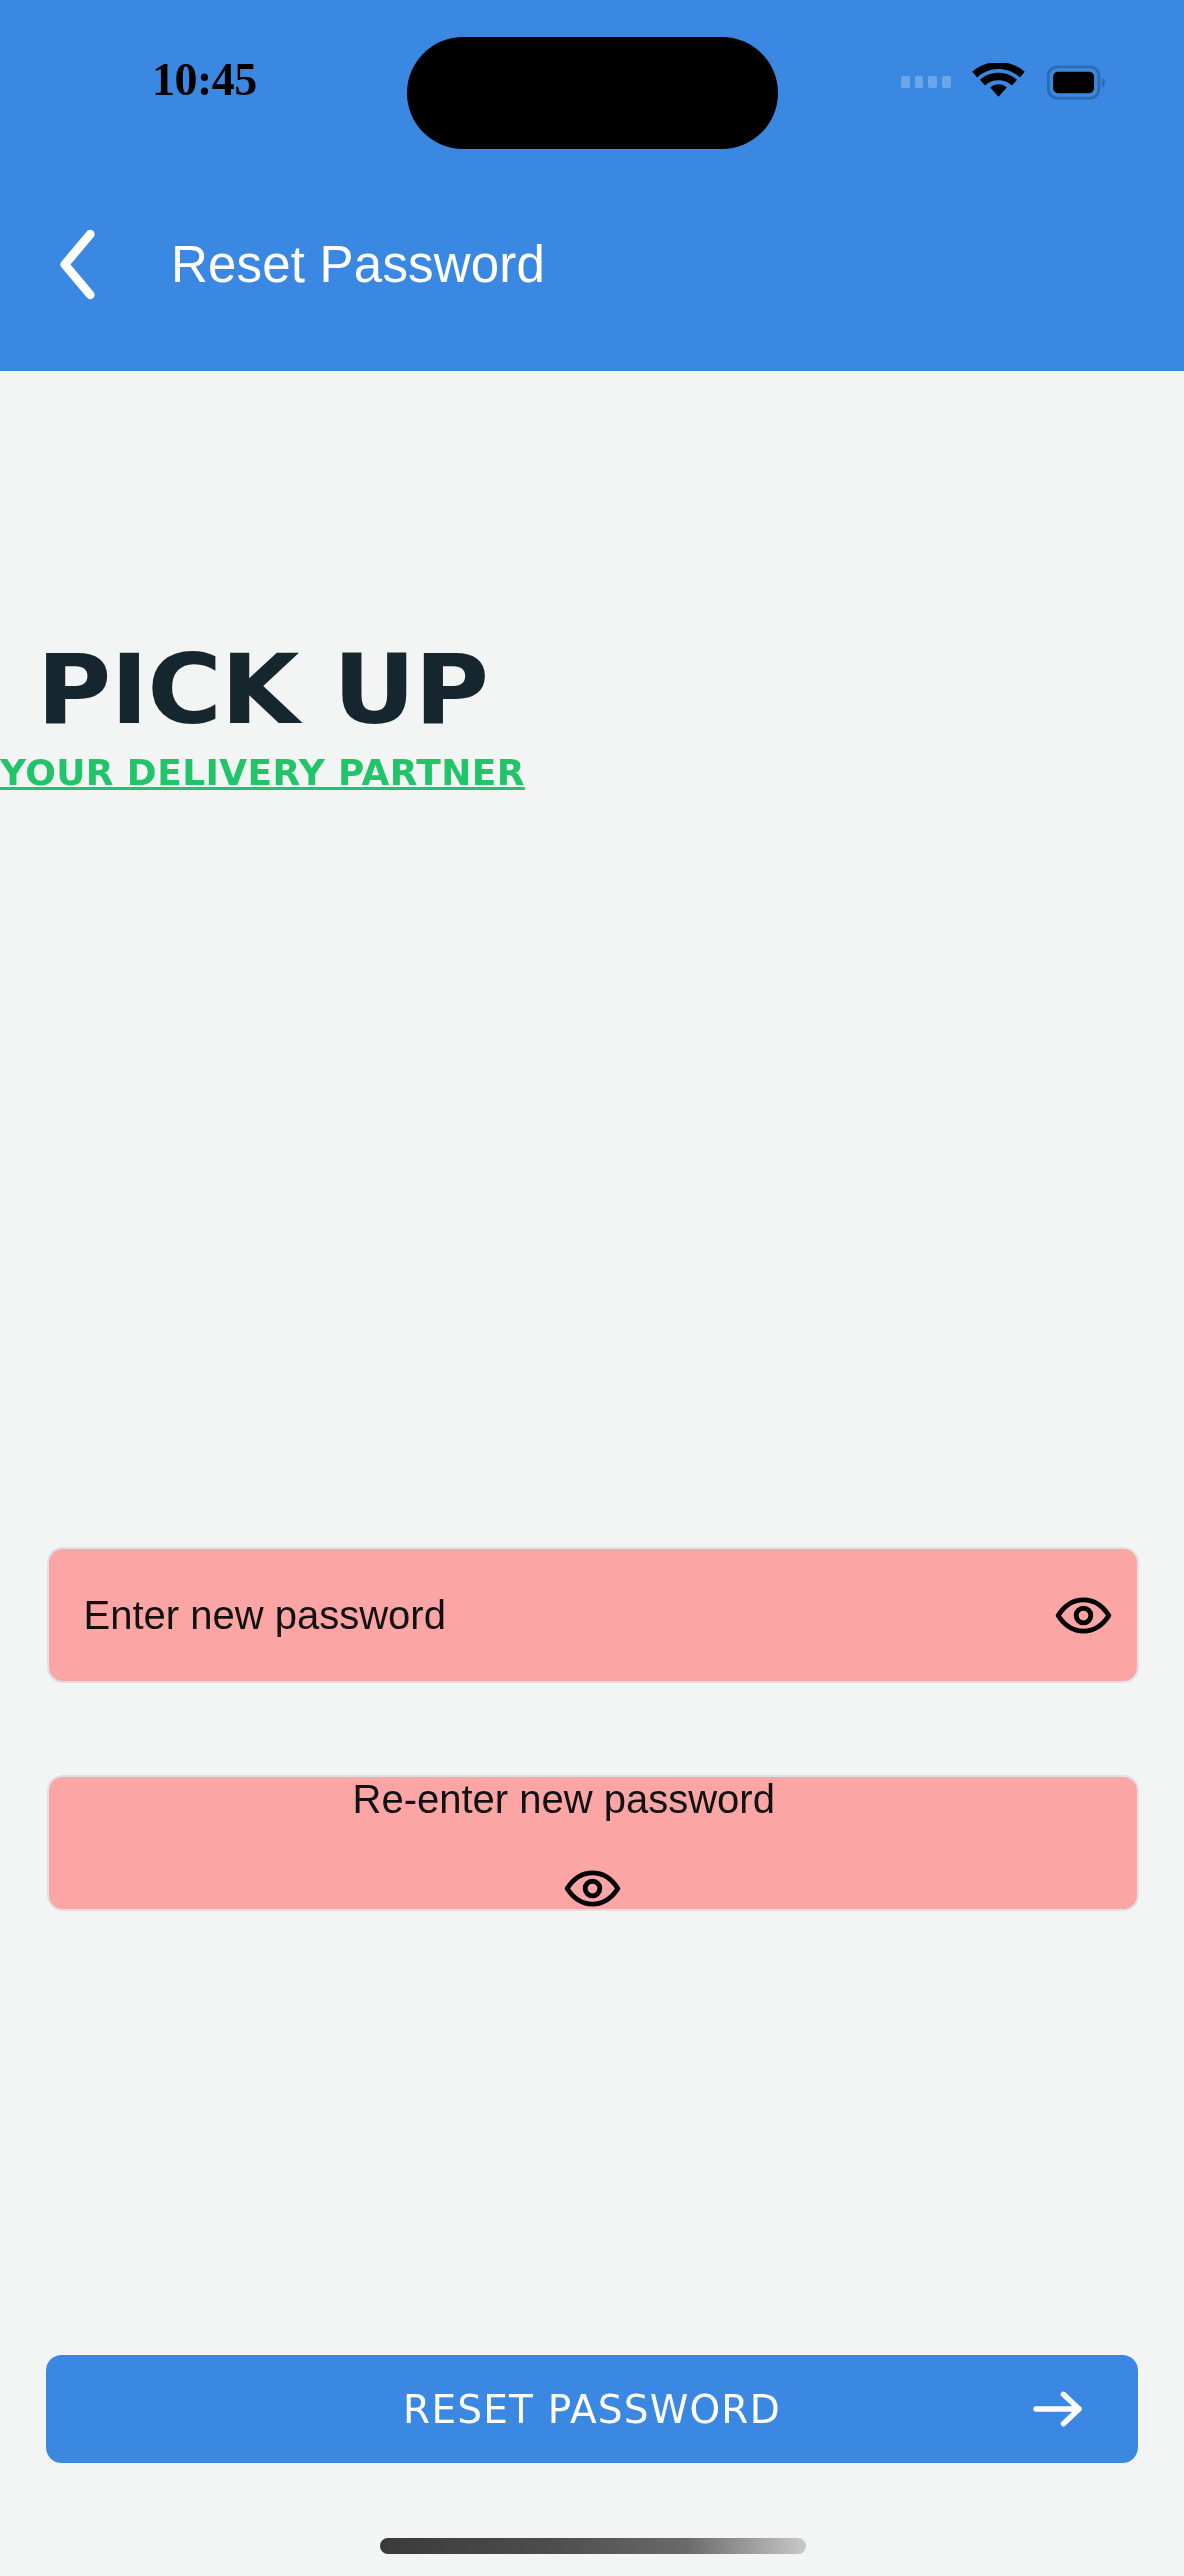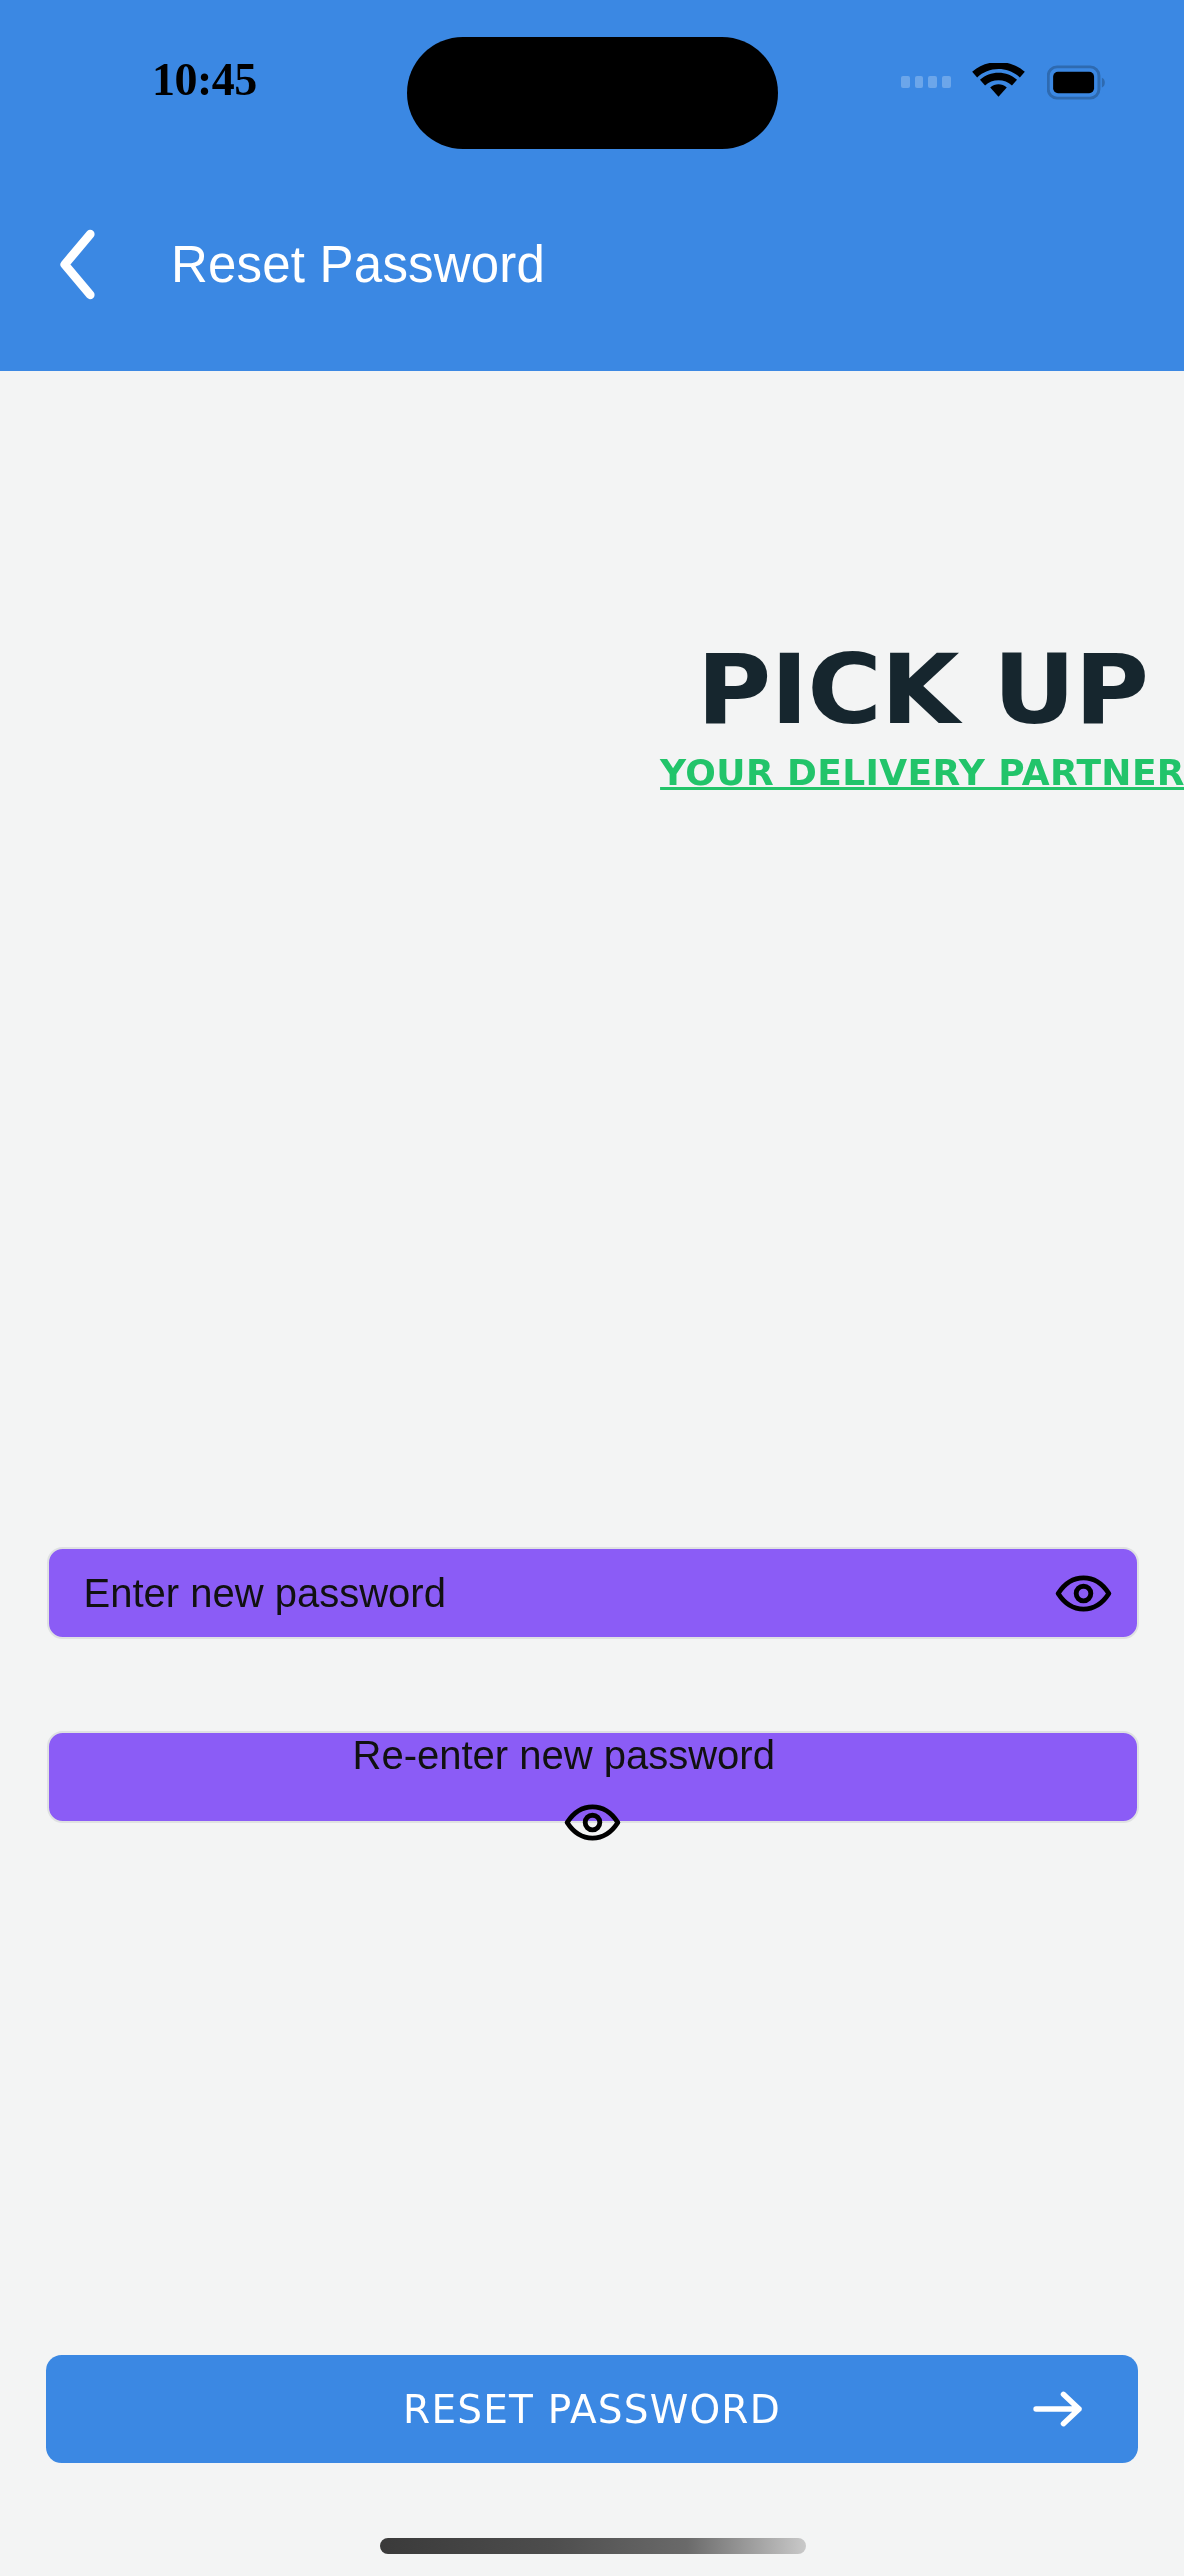--- a/index.html
+++ b/index.html
@@ -115,22 +115,21 @@
     letter-spacing: 0.2px;
   }
 
   
   .content {
     position: relative;
     flex: 1 1 auto;
     background: #f3f4f4;
     display: flex;
     flex-direction: column;
-    align-items: flex-end;
-    padding-left: 13px;
+    align-items: flex-start;
   }
 
   .logo-wrap {
     margin-top: 275px;
     text-align: center;
     user-select: none;
   }
   .logo-main {
     font-family: "DejaVu Sans", sans-serif;
     font-size: 96px;
@@ -159,22 +158,22 @@
     left: 0;
     width: 100%;
     display: flex;
     flex-direction: column;
     align-items: center;
   }
 
   .input-row {
     position: relative;
     width: 1092px;
-    height: 92px;
-    background: #8b5cf6;
+    height: 136px;
+    background: #fca5a5;
     border: 2px solid #dfe1e2;
     border-radius: 15.7px;
     display: flex;
     align-items: center;
     box-sizing: border-box;
     margin-bottom: 92px;
   }
   .input-row:last-child { margin-bottom: 16px; flex-direction: column; }
 
   .input-field {

